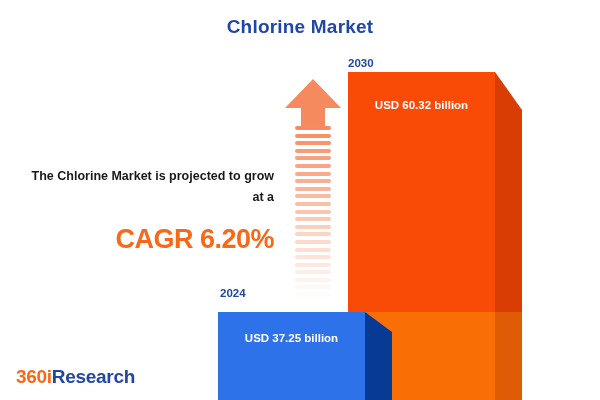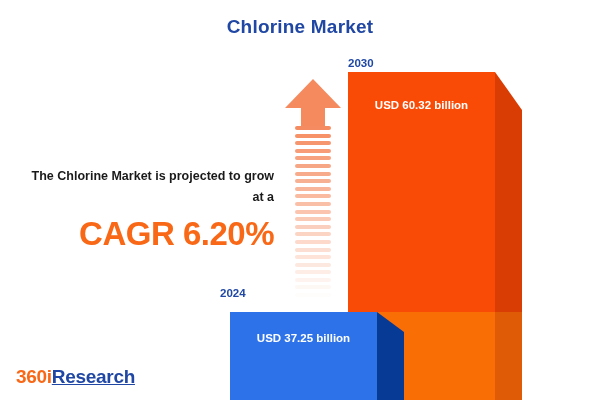--- a/index.html
+++ b/index.html
@@ -30,22 +30,22 @@
     width:252px;
     text-align:right;
   }
   #annotation-lead {
     font-size:12.5px;
     font-weight:bold;
     color:#1a1a1a;
     line-height:21px;
   }
   #annotation-cagr {
-    margin-top:7px;
-    font-size:33px;
+    margin-top:16px;
+    font-size:27px;
     font-weight:bold;
     color:#f96816;
     letter-spacing:-0.5px;
     white-space:nowrap;
   }
 
   
   #growth-arrow {
     position:absolute;
     left:284px; top:78px;
@@ -113,21 +113,21 @@
     position:absolute;
     left:348px; top:57px;
     font-size:11.5px;
     font-weight:bold;
     color:#1f47a3;
   }
 
   #bar-2024 {
     position:absolute;
     left:218px; top:312px;
-    width:174px; height:88px;margin-left:12px;
+    width:174px; height:88px;
   }
   #bar-2024-front {
     position:absolute;
     left:0; top:0;
     width:147px; height:88px;
     background:#2d72e8;
   }
   #bar-2024-side {
     position:absolute;
     left:147px; top:0;
@@ -156,21 +156,21 @@
 
   
   #logo {
     position:absolute;
     left:16px; top:366px;
     font-size:19px;
     font-weight:bold;
     letter-spacing:-0.3px;
   }
   .logo-orange { color:#f96816; }
-  .logo-blue   { color:#1f47a3;text-decoration:underline; }
+  .logo-blue   { color:#1f47a3; }
 </style>
 </head>
 <body>
 
 <div id="chart-title">Chlorine Market</div>
 
 <div id="annotation">
   <div id="annotation-lead">The Chlorine Market is projected to grow at a</div>
   <div id="annotation-cagr">CAGR 6.20%</div>
 </div>

